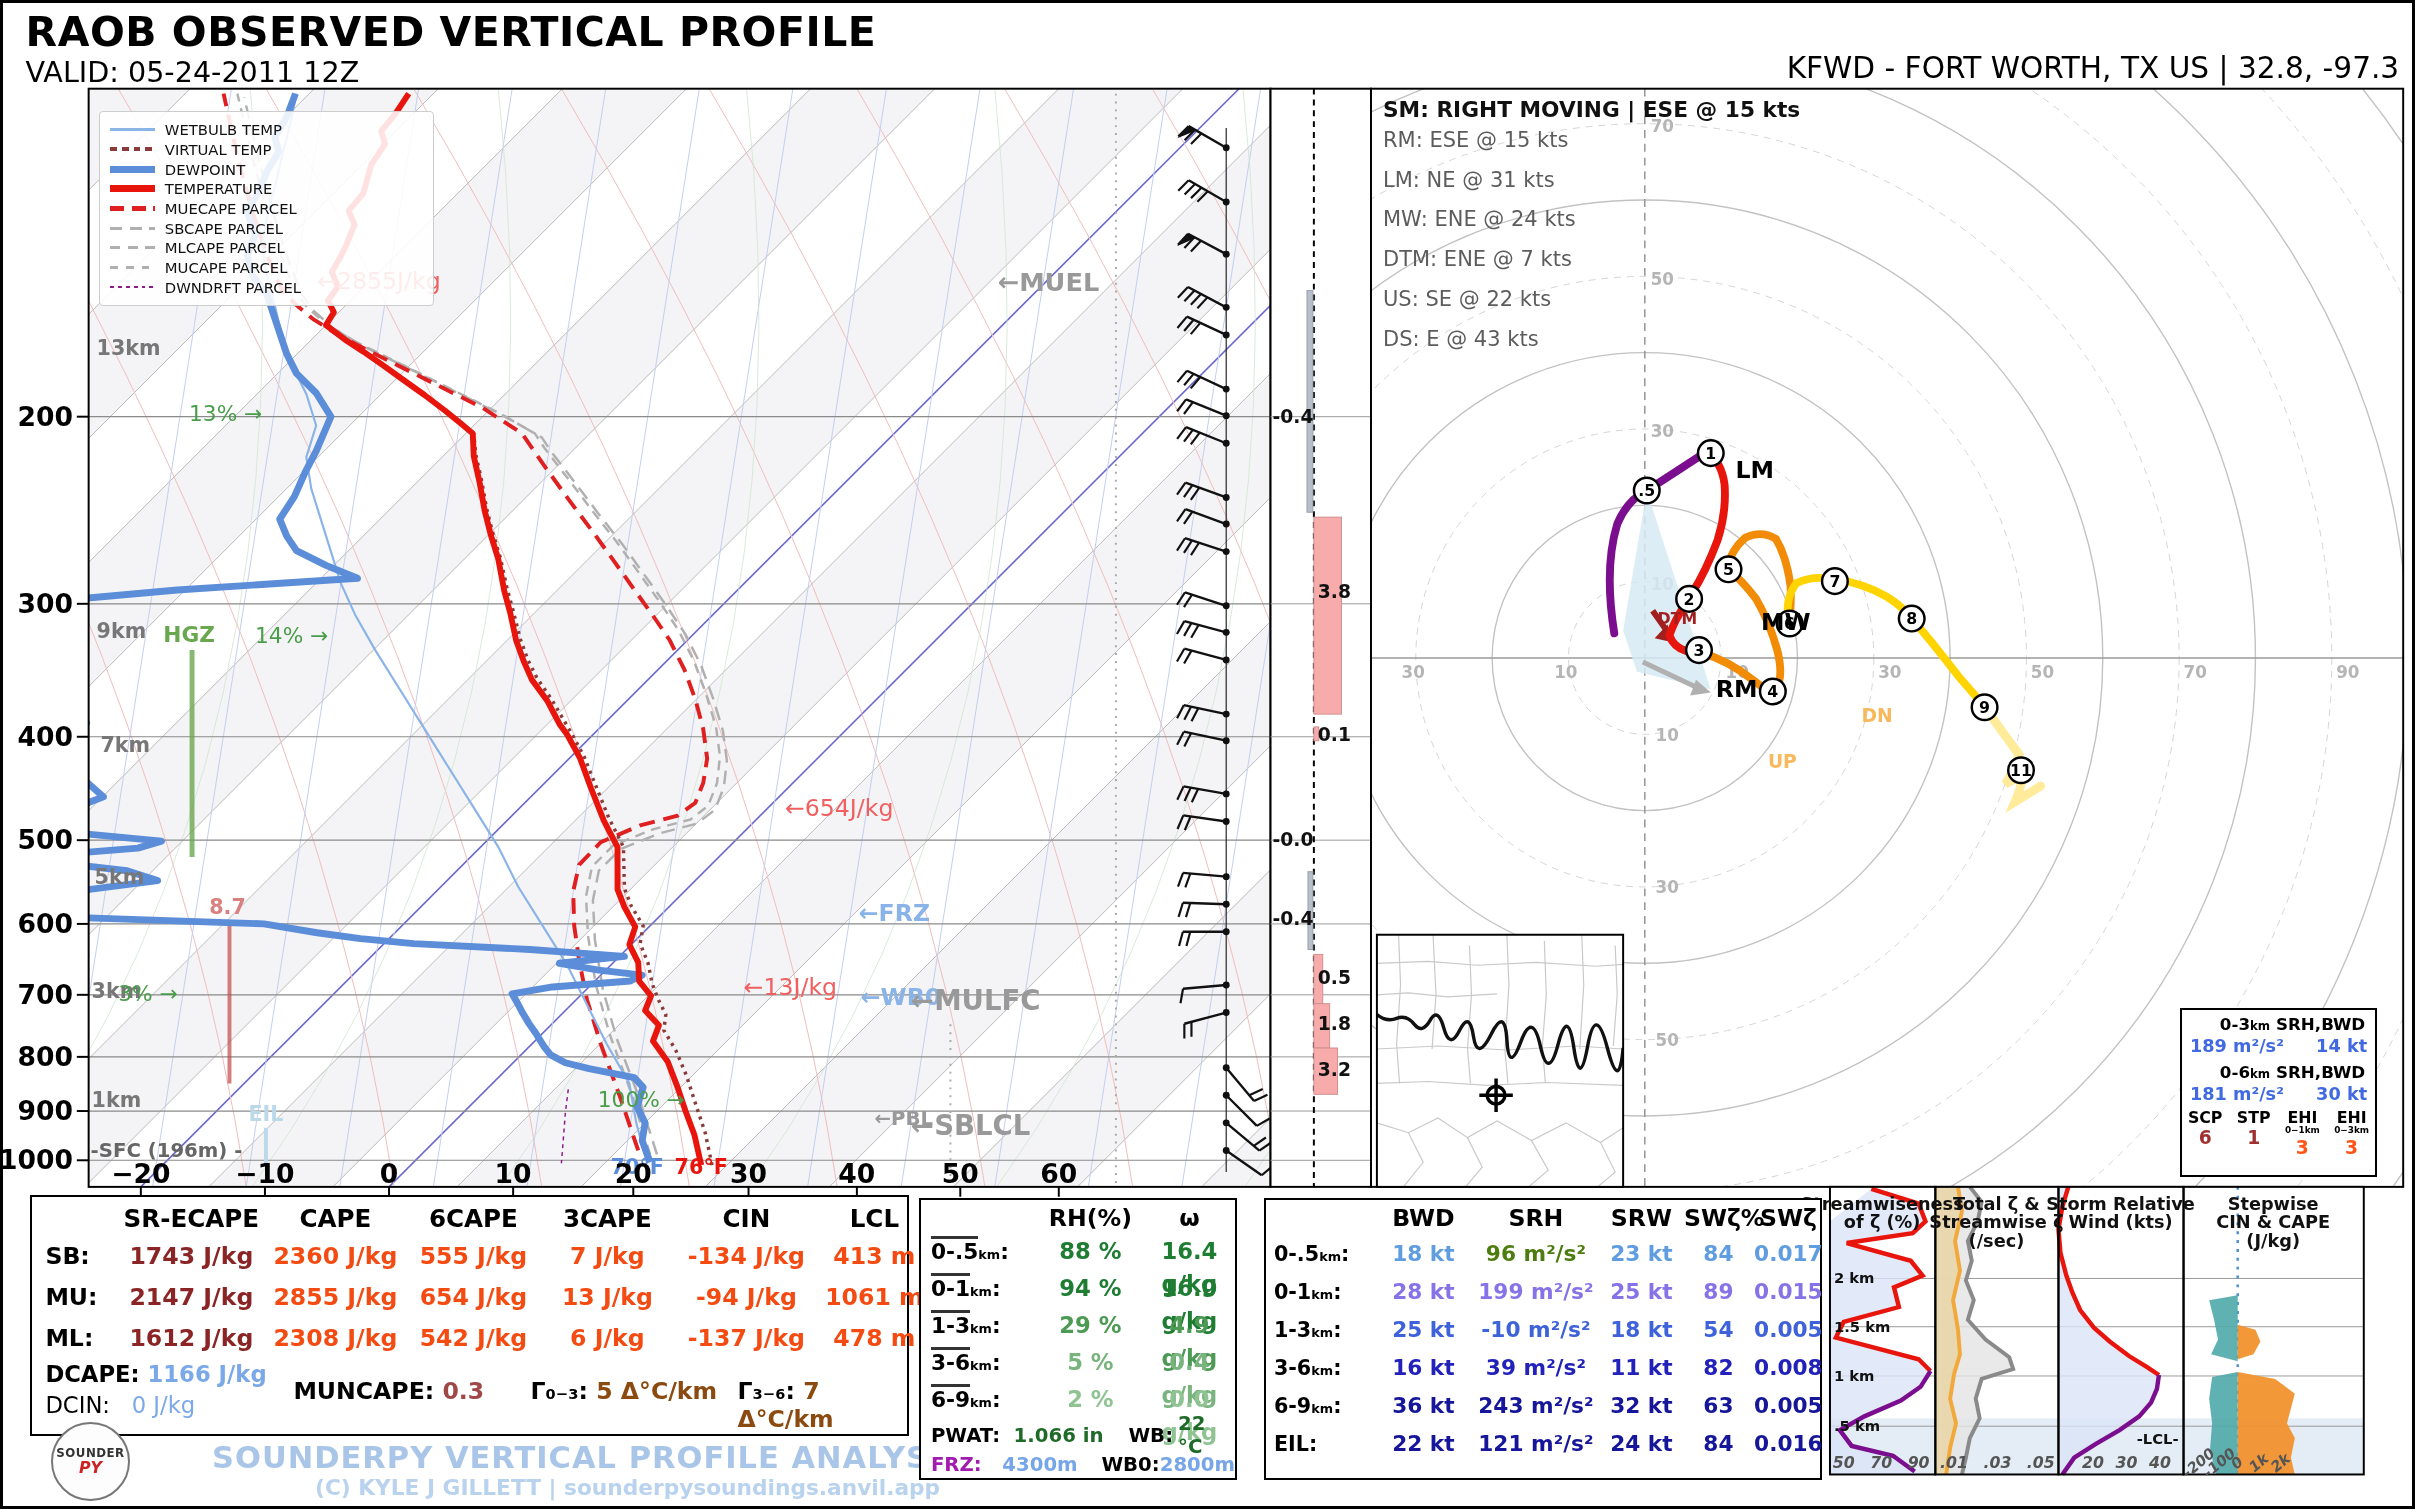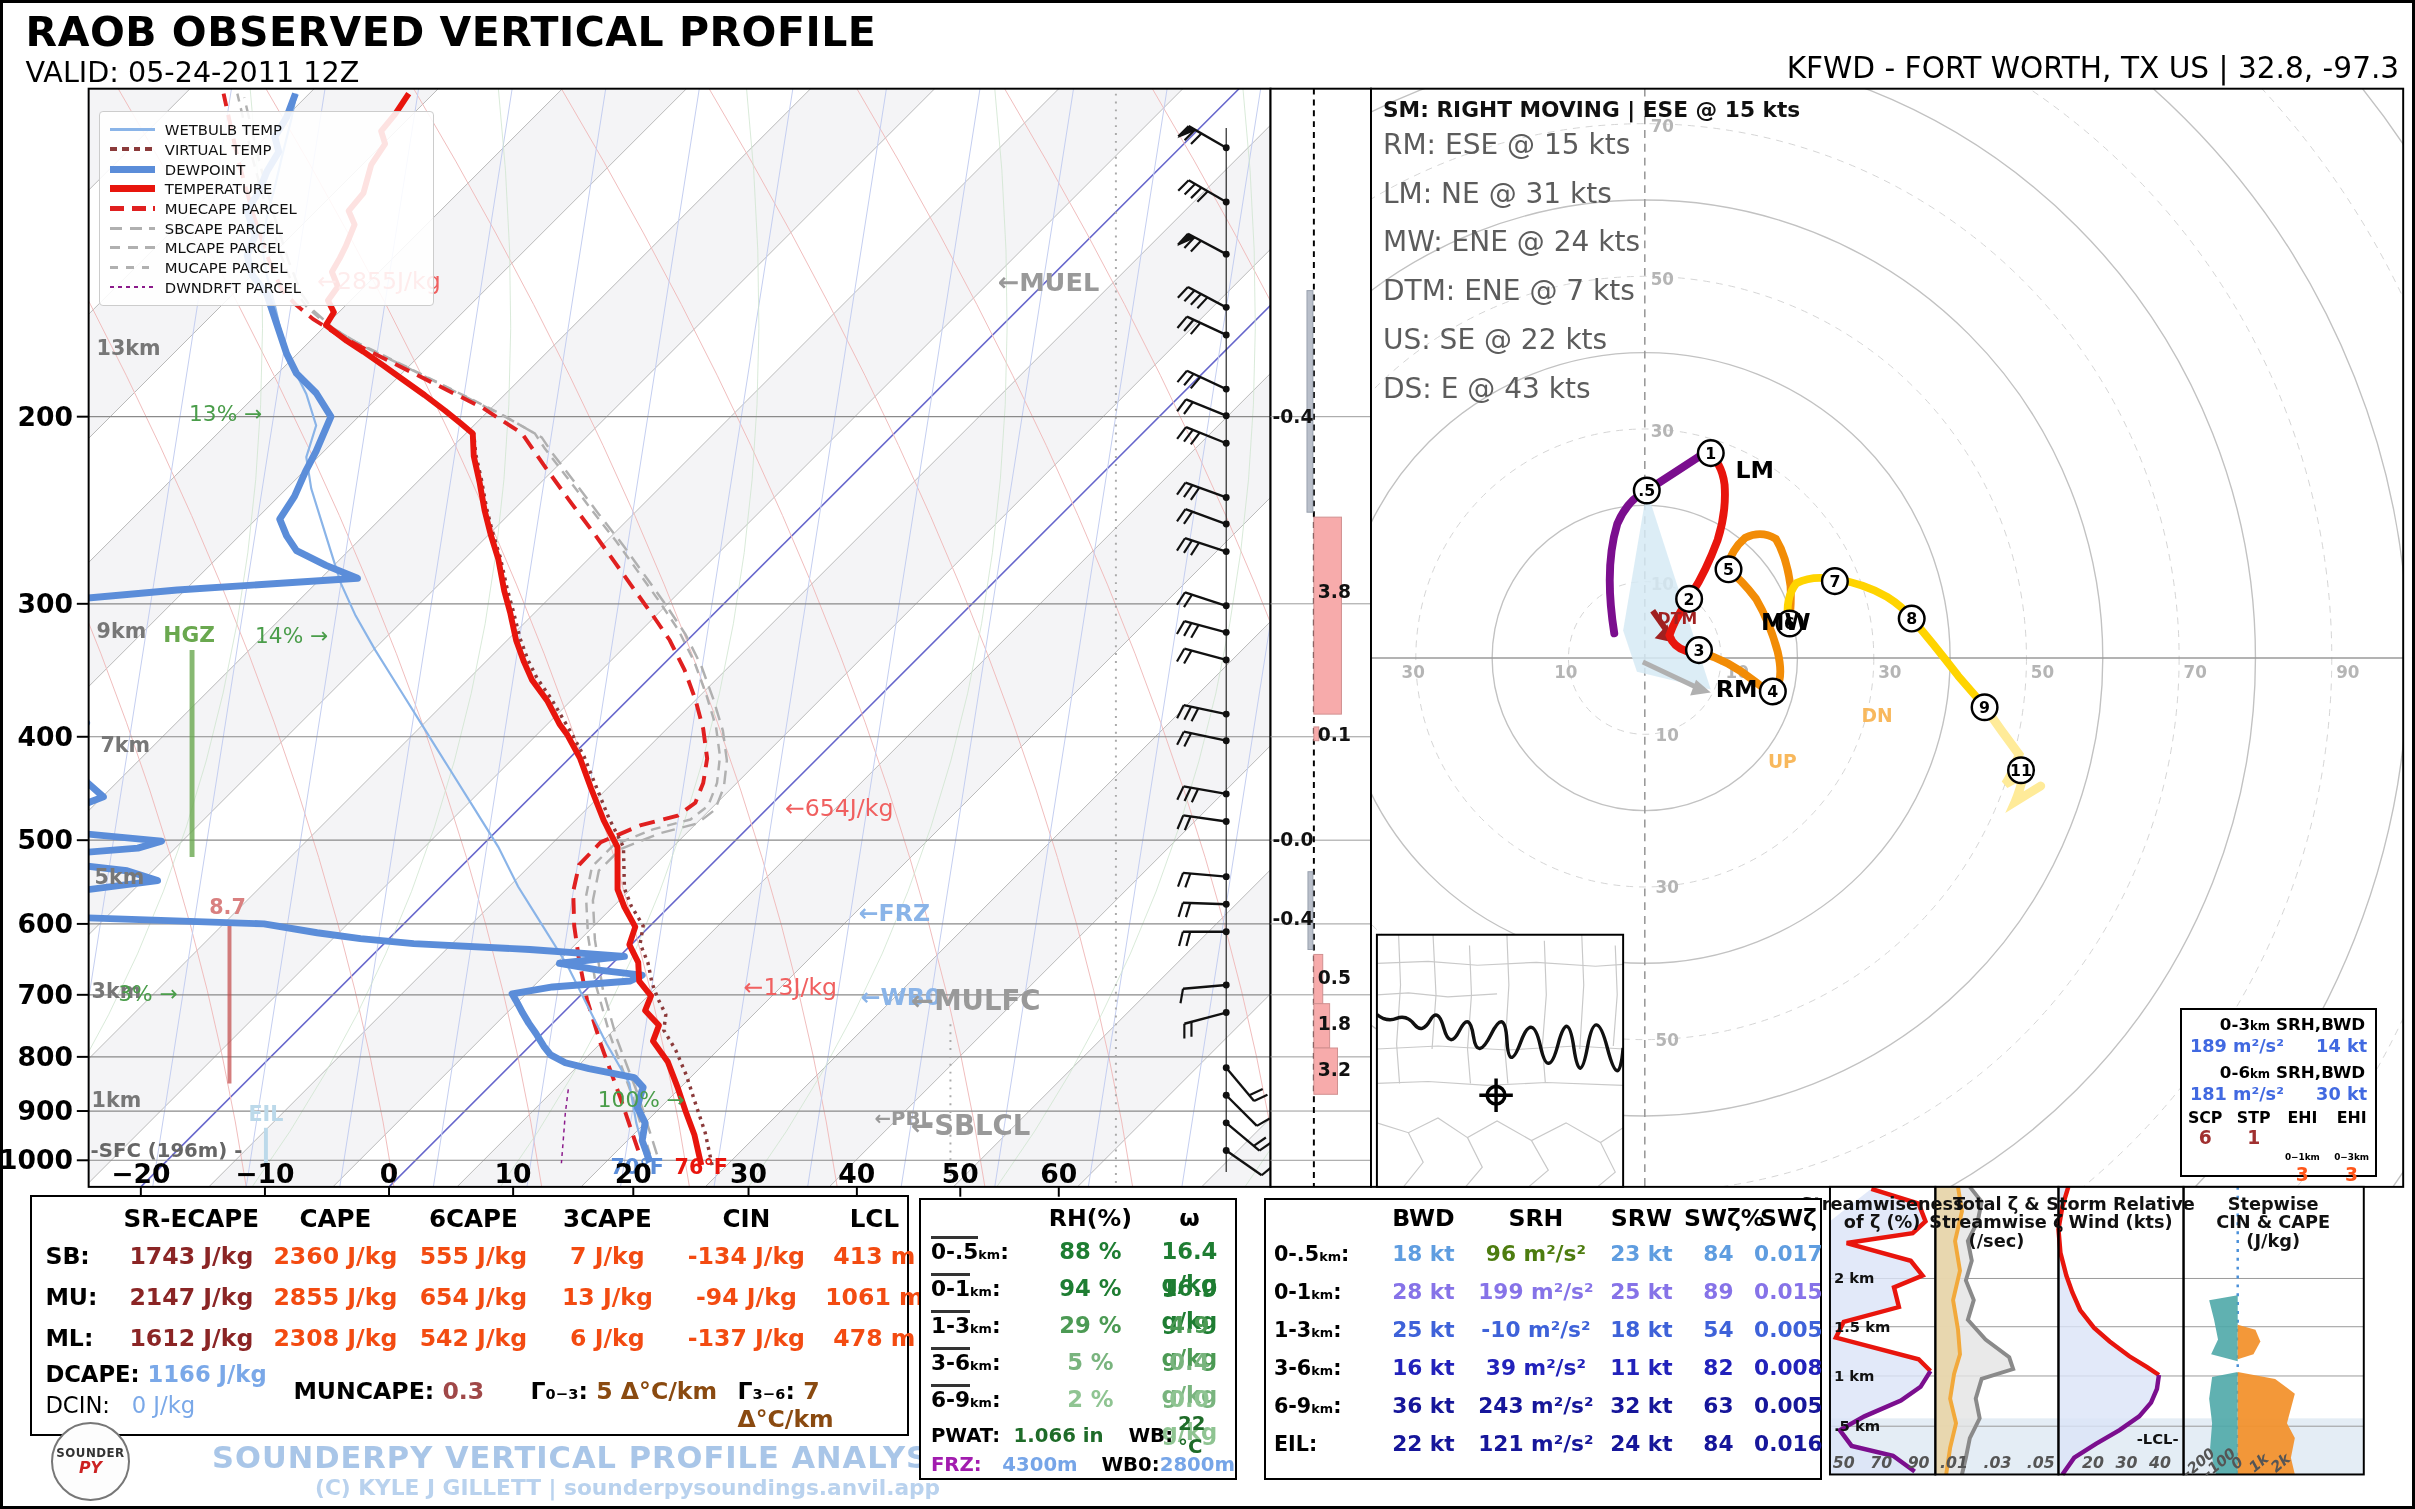--- a/index.html
+++ b/index.html
@@ -13,29 +13,29 @@
   .hdr-station{right:15.8px;top:51px;font-size:29.6px;color:#000;}
   
   .legend{left:99px;top:111px;width:313px;background:rgba(255,255,255,.88);
           border:1px solid #ccc;border-radius:3.9px;padding:7.9px 9.9px;z-index:10;}
   .legend-row{display:flex;align-items:center;height:19.7px;}
   .legend-swatch{width:45px;margin-right:9.9px;flex:none;}
   .legend-label{font-size:14.8px;color:#111;}
   
   .smblock{left:1383px;top:97px;z-index:8;}
   .sm-main{font-size:21.7px;font-weight:bold;color:#111;margin-bottom:5.9px;}
-  .sm-line{font-size:28px;color:#5c5c5c;margin-bottom:15.8px;}
+  .sm-line{font-size:21px;color:#5c5c5c;margin-bottom:15.8px;}
   
   .srhbox{left:2180px;top:1008px;width:197px;height:169px;background:#fff;border:2px solid #000;
           z-index:12;padding:3.9px 5.9px;box-sizing:border-box;}
   .srh-hdr{font-size:16.7px;font-weight:bold;color:#000;display:flex;justify-content:flex-end;padding:0 3.9px;}
   .srh-val{font-size:17.7px;font-weight:bold;color:#4169e1;display:flex;justify-content:space-between;padding:0 2px;margin:2px 0 5.9px 0;}
   .srh-cols{display:flex;justify-content:space-between;text-align:center;margin-top:3.9px;}
   .srh-cols .h{font-size:15.8px;font-weight:bold;color:#000;line-height:1;}
-  .srh-cols .s{font-size:8.9px;font-weight:bold;color:#000;margin-top:27px;}
+  .srh-cols .s{font-size:8.9px;font-weight:bold;color:#000;}
   .srh-cols .v{font-size:18.7px;font-weight:bold;margin-top:2px;}
   .sub{font-size:11.8px;}
   
   .tbox{background:#fff;border:2px solid #000;box-sizing:border-box;z-index:9;}
   .thermo{left:29.6px;top:1195px;width:879px;height:241px;padding:3.9px 0 0 13.8px;}
   .tgrid{display:grid;grid-template-columns:71px 150px 138px 138px 130px 148px 108px;align-items:center;}
   .tgrid div{text-align:center;font-weight:bold;}
   .th{font-size:24.6px;color:#000;height:35px;line-height:35px;}
   .tcell{font-size:23.6px;height:41px;line-height:41px;}
   .rowlab{text-align:left !important;font-size:23.6px;color:#000;}

